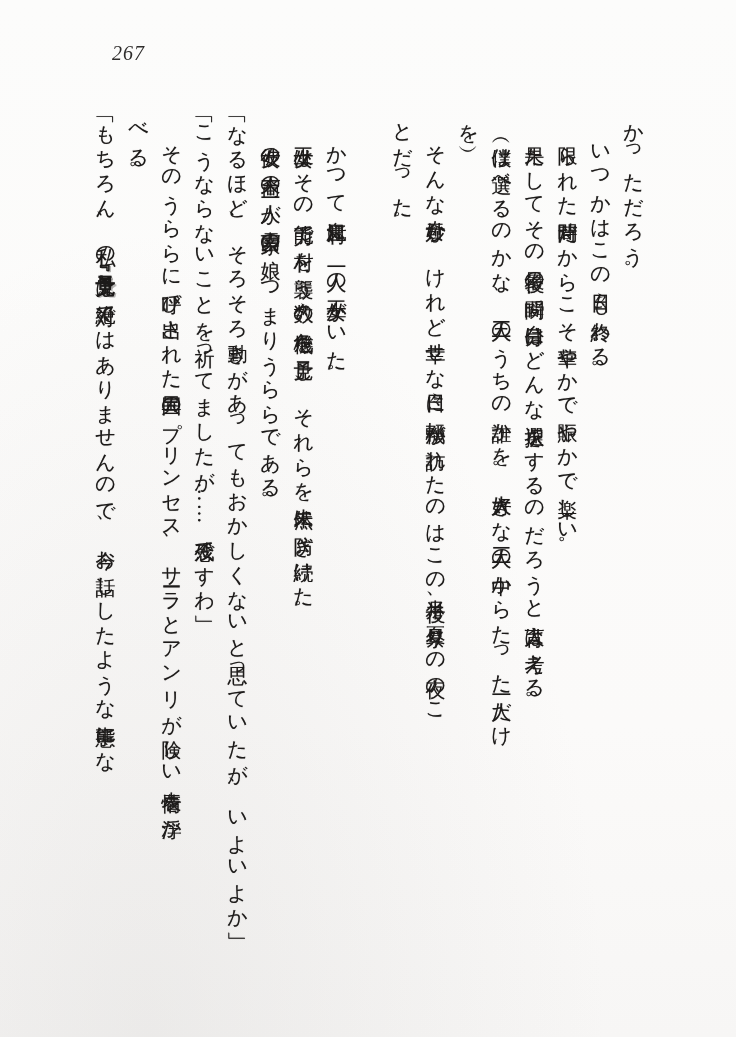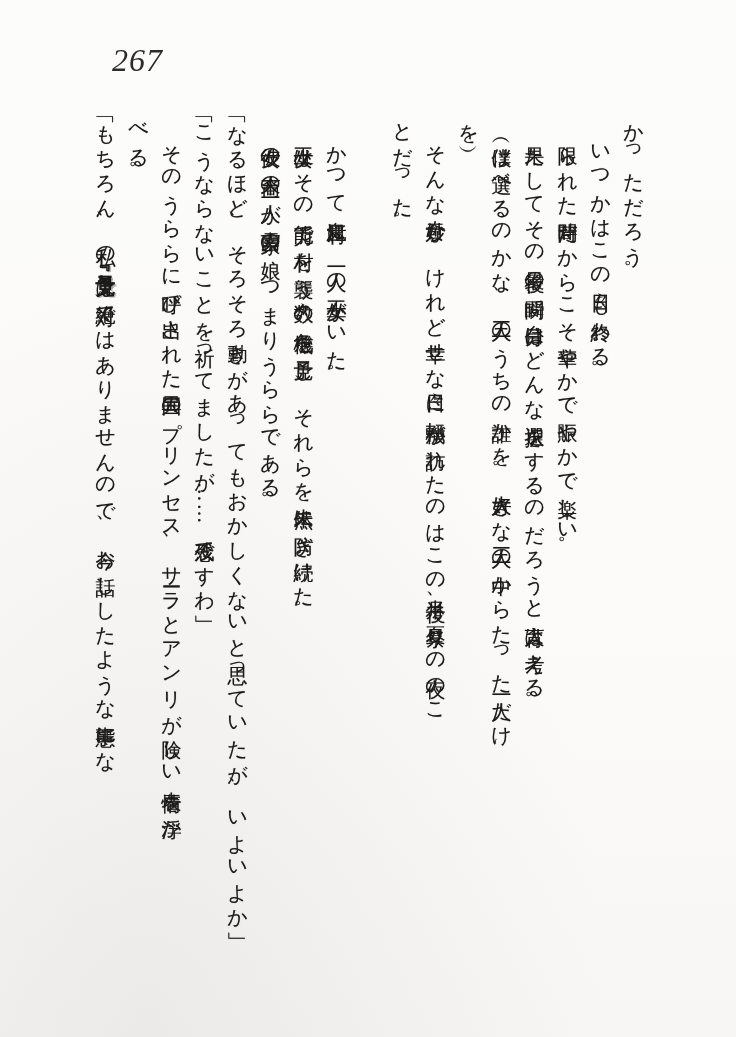--- a/index.html
+++ b/index.html
@@ -13,21 +13,21 @@
     overflow: hidden;
     background:
       radial-gradient(ellipse at 20% 100%, rgba(200,198,196,0.25), rgba(255,255,255,0) 55%),
       linear-gradient(180deg, #fcfcfb 0%, #fbfaf9 70%, #f7f6f5 100%);
     font-family: "Liberation Serif", "DejaVu Serif", serif;
   }
   .page-number {
     position: absolute;
     left: 112px;
     top: 42px;
-    font-size: 32px;
+    font-size: 20px;
     font-style: italic;
     color: #2e2c2b;
     letter-spacing: 1px;
   }
   .text-block {
     position: absolute;
     top: 110px;
     left: 89px;
     width: 561px;
     height: 840px;

